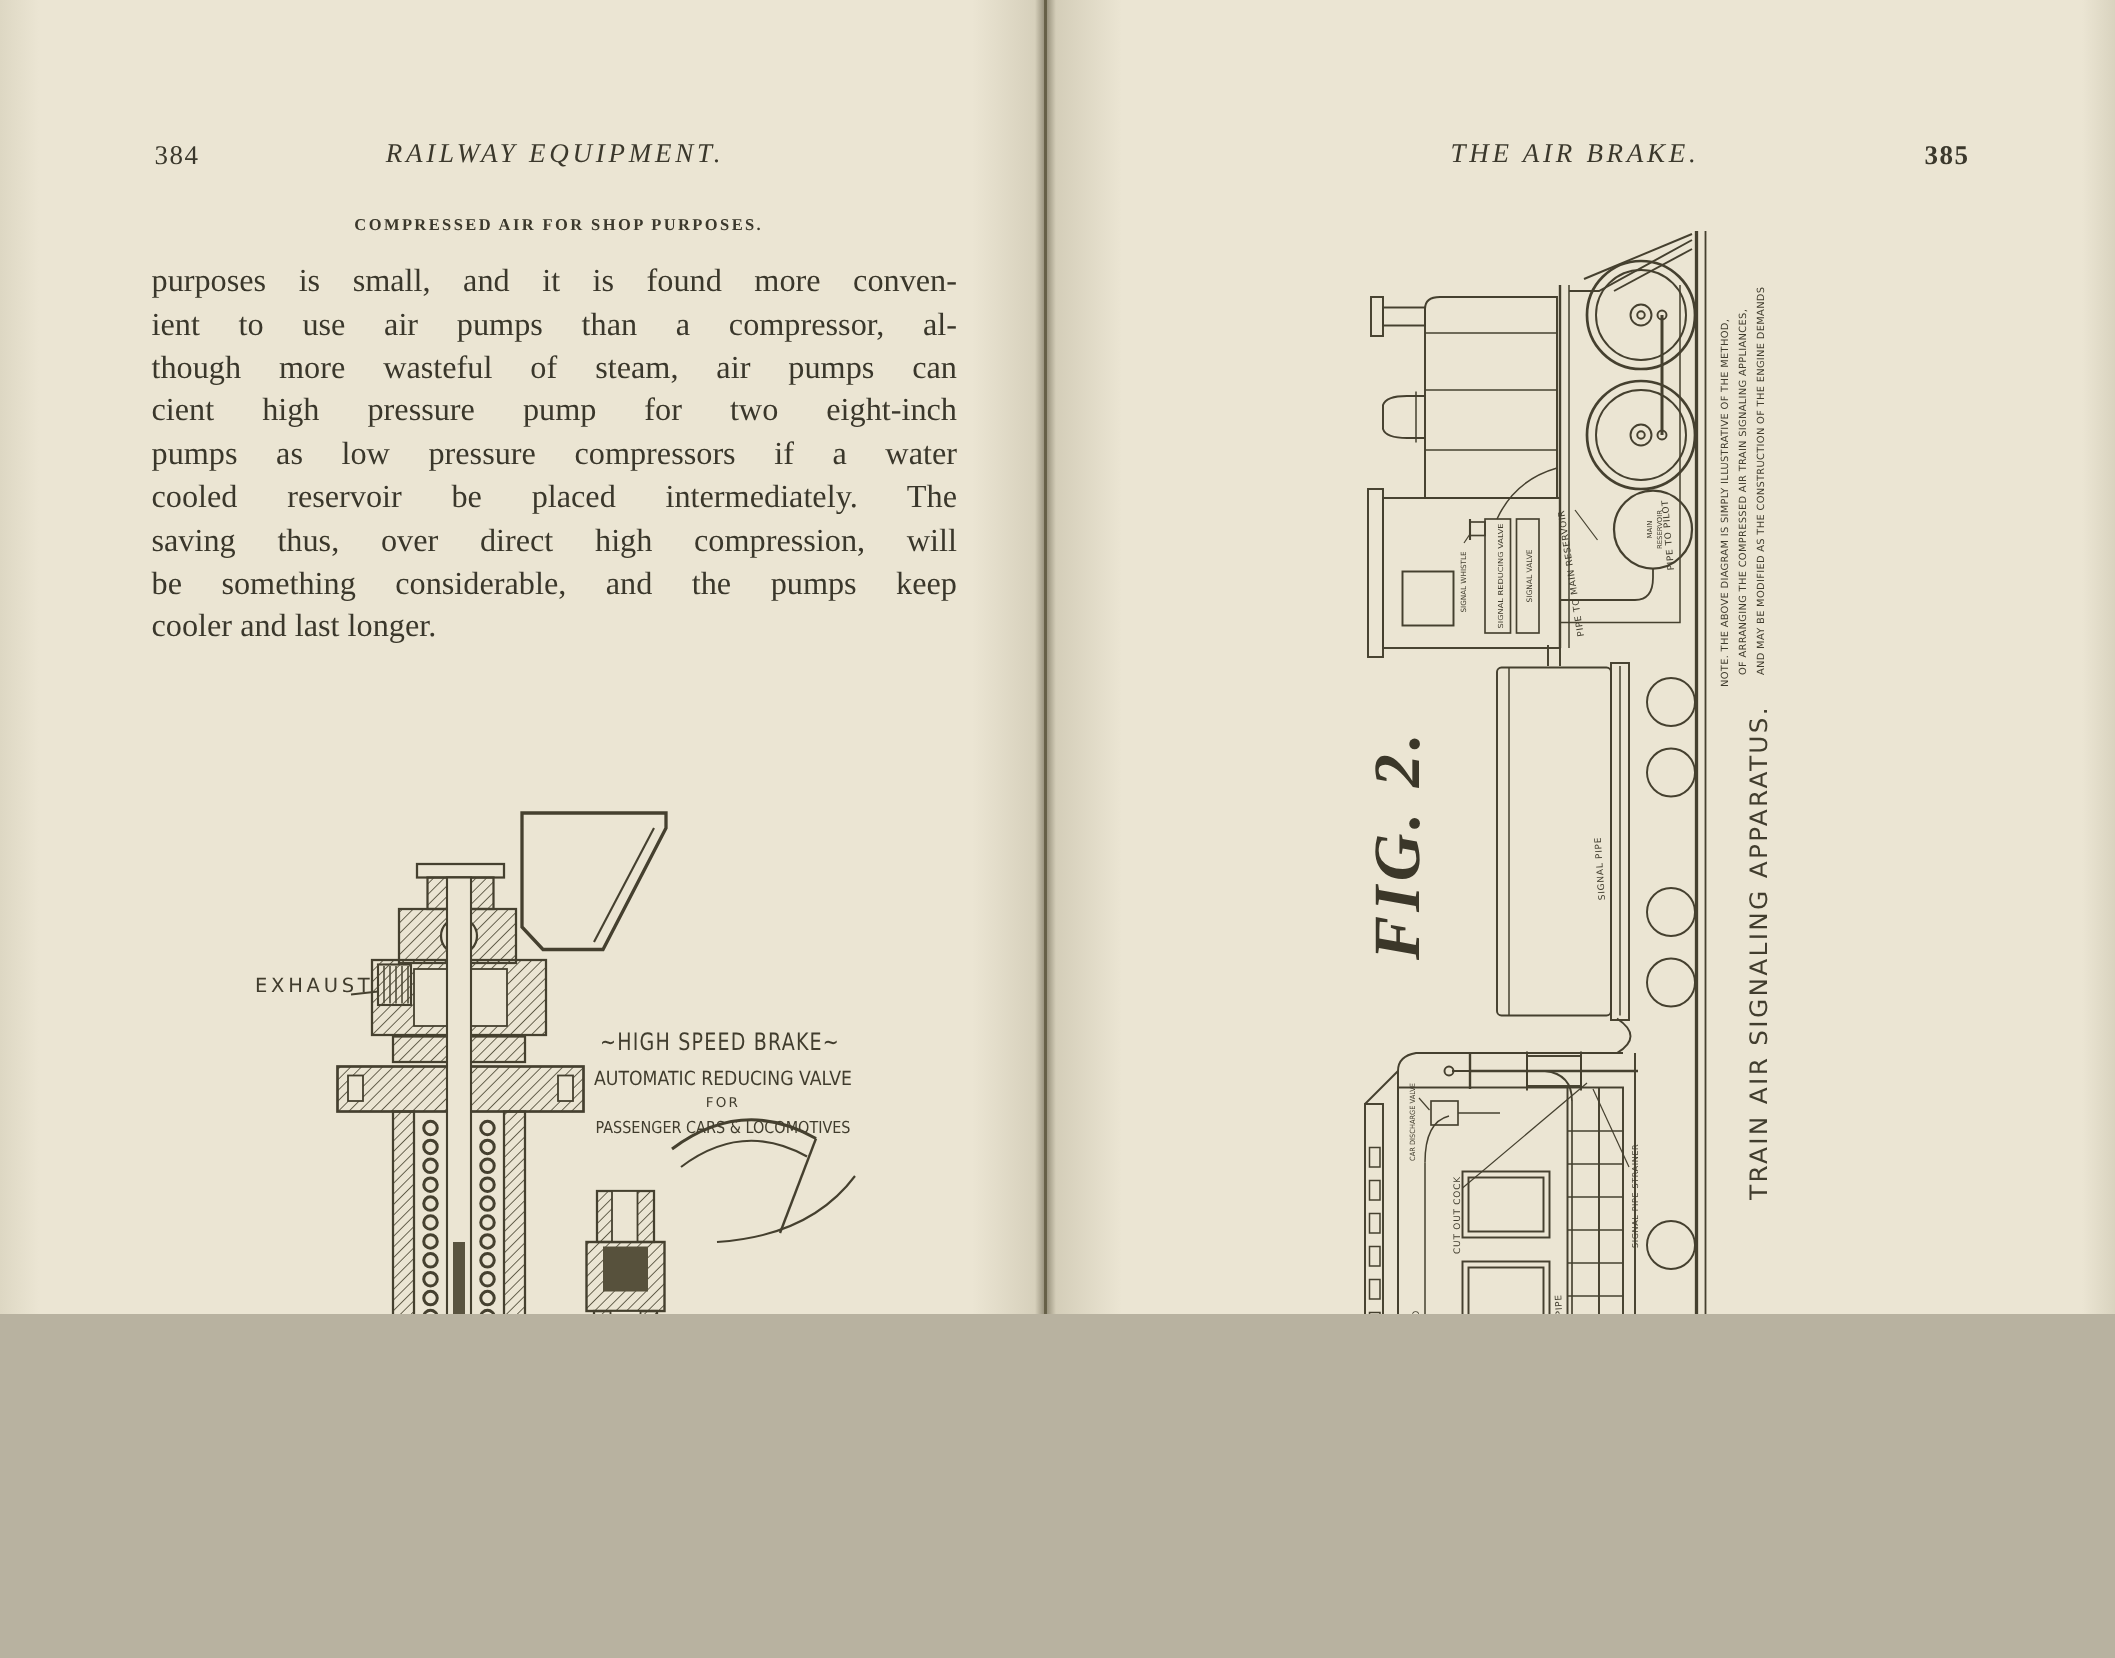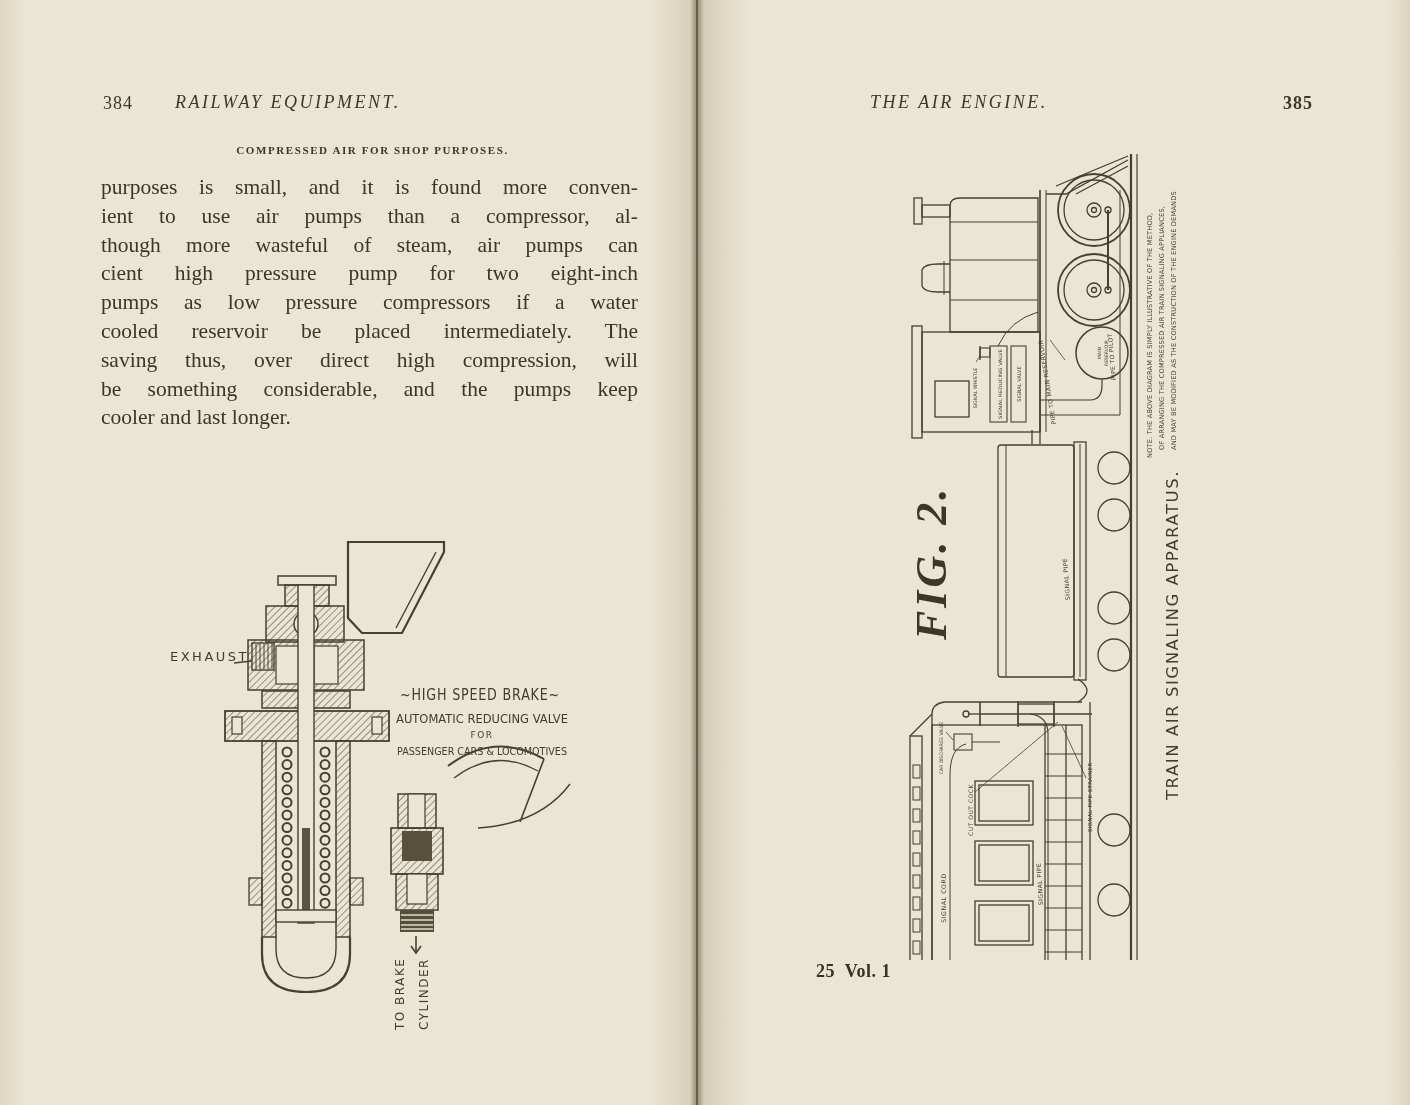--- a/index.html
+++ b/index.html
@@ -1,30 +1,30 @@
 <!DOCTYPE html>
 <html><head>
 <meta charset="utf-8">
 <style>
   html,body{margin:0;padding:0;background:#b8b2a0;}
   .scan{
-    position:relative;width:1410px;height:1105px;overflow:hidden;
+    position:relative;width:1410px;height:876px;overflow:hidden;
     background:#ebe5d3;
     font-family:"Liberation Serif", serif;color:#393629;
   }
   .edgeL{position:absolute;left:0;top:0;width:26px;height:1105px;
     background:linear-gradient(90deg,#ddd7c3,rgba(235,229,211,0));}
   .edgeR{position:absolute;right:0;top:0;width:22px;height:1105px;
     background:linear-gradient(270deg,#d9d3bf,rgba(235,229,211,0));}
   .gutter{position:absolute;left:648px;top:0;width:100px;height:1105px;
     background:linear-gradient(90deg,rgba(120,112,80,0) 0%,rgba(120,112,80,.18) 42%,rgba(70,64,40,.55) 49%,rgba(120,112,80,.20) 56%,rgba(120,112,80,0) 100%);}
   .gutterline{position:absolute;left:696px;top:0;width:2px;height:1105px;background:#5b553c;opacity:.8;}
 
   .pgnum{position:absolute;font-size:18px;letter-spacing:1px;color:#3b382c;}
-  .runhead{position:absolute;font-style:italic;font-size:18px;letter-spacing:2.5px;color:#3b382c;}
+  .runhead{position:absolute;font-style:italic;font-size:18px;letter-spacing:2.5px;text-align:center;color:#3b382c;}
   .secthead{position:absolute;left:104px;top:144px;width:537px;text-align:center;
     font-size:11px;font-weight:bold;letter-spacing:1.6px;color:#3b382c;}
 
   .para{position:absolute;left:101px;top:173px;width:537px;font-size:21.5px;line-height:28.8px;color:#3a372b;}
   .tline{text-align:justify;text-align-last:justify;white-space:normal;}
   .tline.first{text-indent:27px;}
   .tline.last{text-align-last:left;}
 
   .figwrap-left{position:absolute;left:148px;top:528px;width:450px;height:510px;}
   .figwrap-right{position:absolute;left:880px;top:152px;width:330px;height:808px;}
@@ -156,21 +156,21 @@
           <g class="ink" stroke-width="1.6">
             <line x1="268" y1="408" x2="268" y2="424"></line>
             <path d="M263,418 L268,425 L273,418"></path>
           </g>
         </g>
       </svg>
     </div>
   </div>
 
   <div>
-    <div class="runhead" style="left:870px;top:92px;width:360px;">THE AIR ENGINE.</div>
+    <div class="runhead" style="left:870px;top:92px;width:360px;">THE AIR BRAKE.</div>
     <div class="pgnum" style="left:1283px;top:93px;font-weight:bold;">385</div>
 
     <div class="figwrap-right">
       <div class="fig-rot">
         <svg width="808" height="330" viewBox="0 0 808 330">
 
           <text x="320" y="66" font-family="Liberation Serif, serif" font-size="44" font-weight="bold" font-style="italic" letter-spacing="3" fill="#3b3729">FIG. 2.</text>
 
           <line x1="0" y1="251" x2="806" y2="251" class="ink" stroke-width="2.2"></line>
           <line x1="0" y1="257" x2="806" y2="257" class="ink" stroke-width="1.2"></line>

